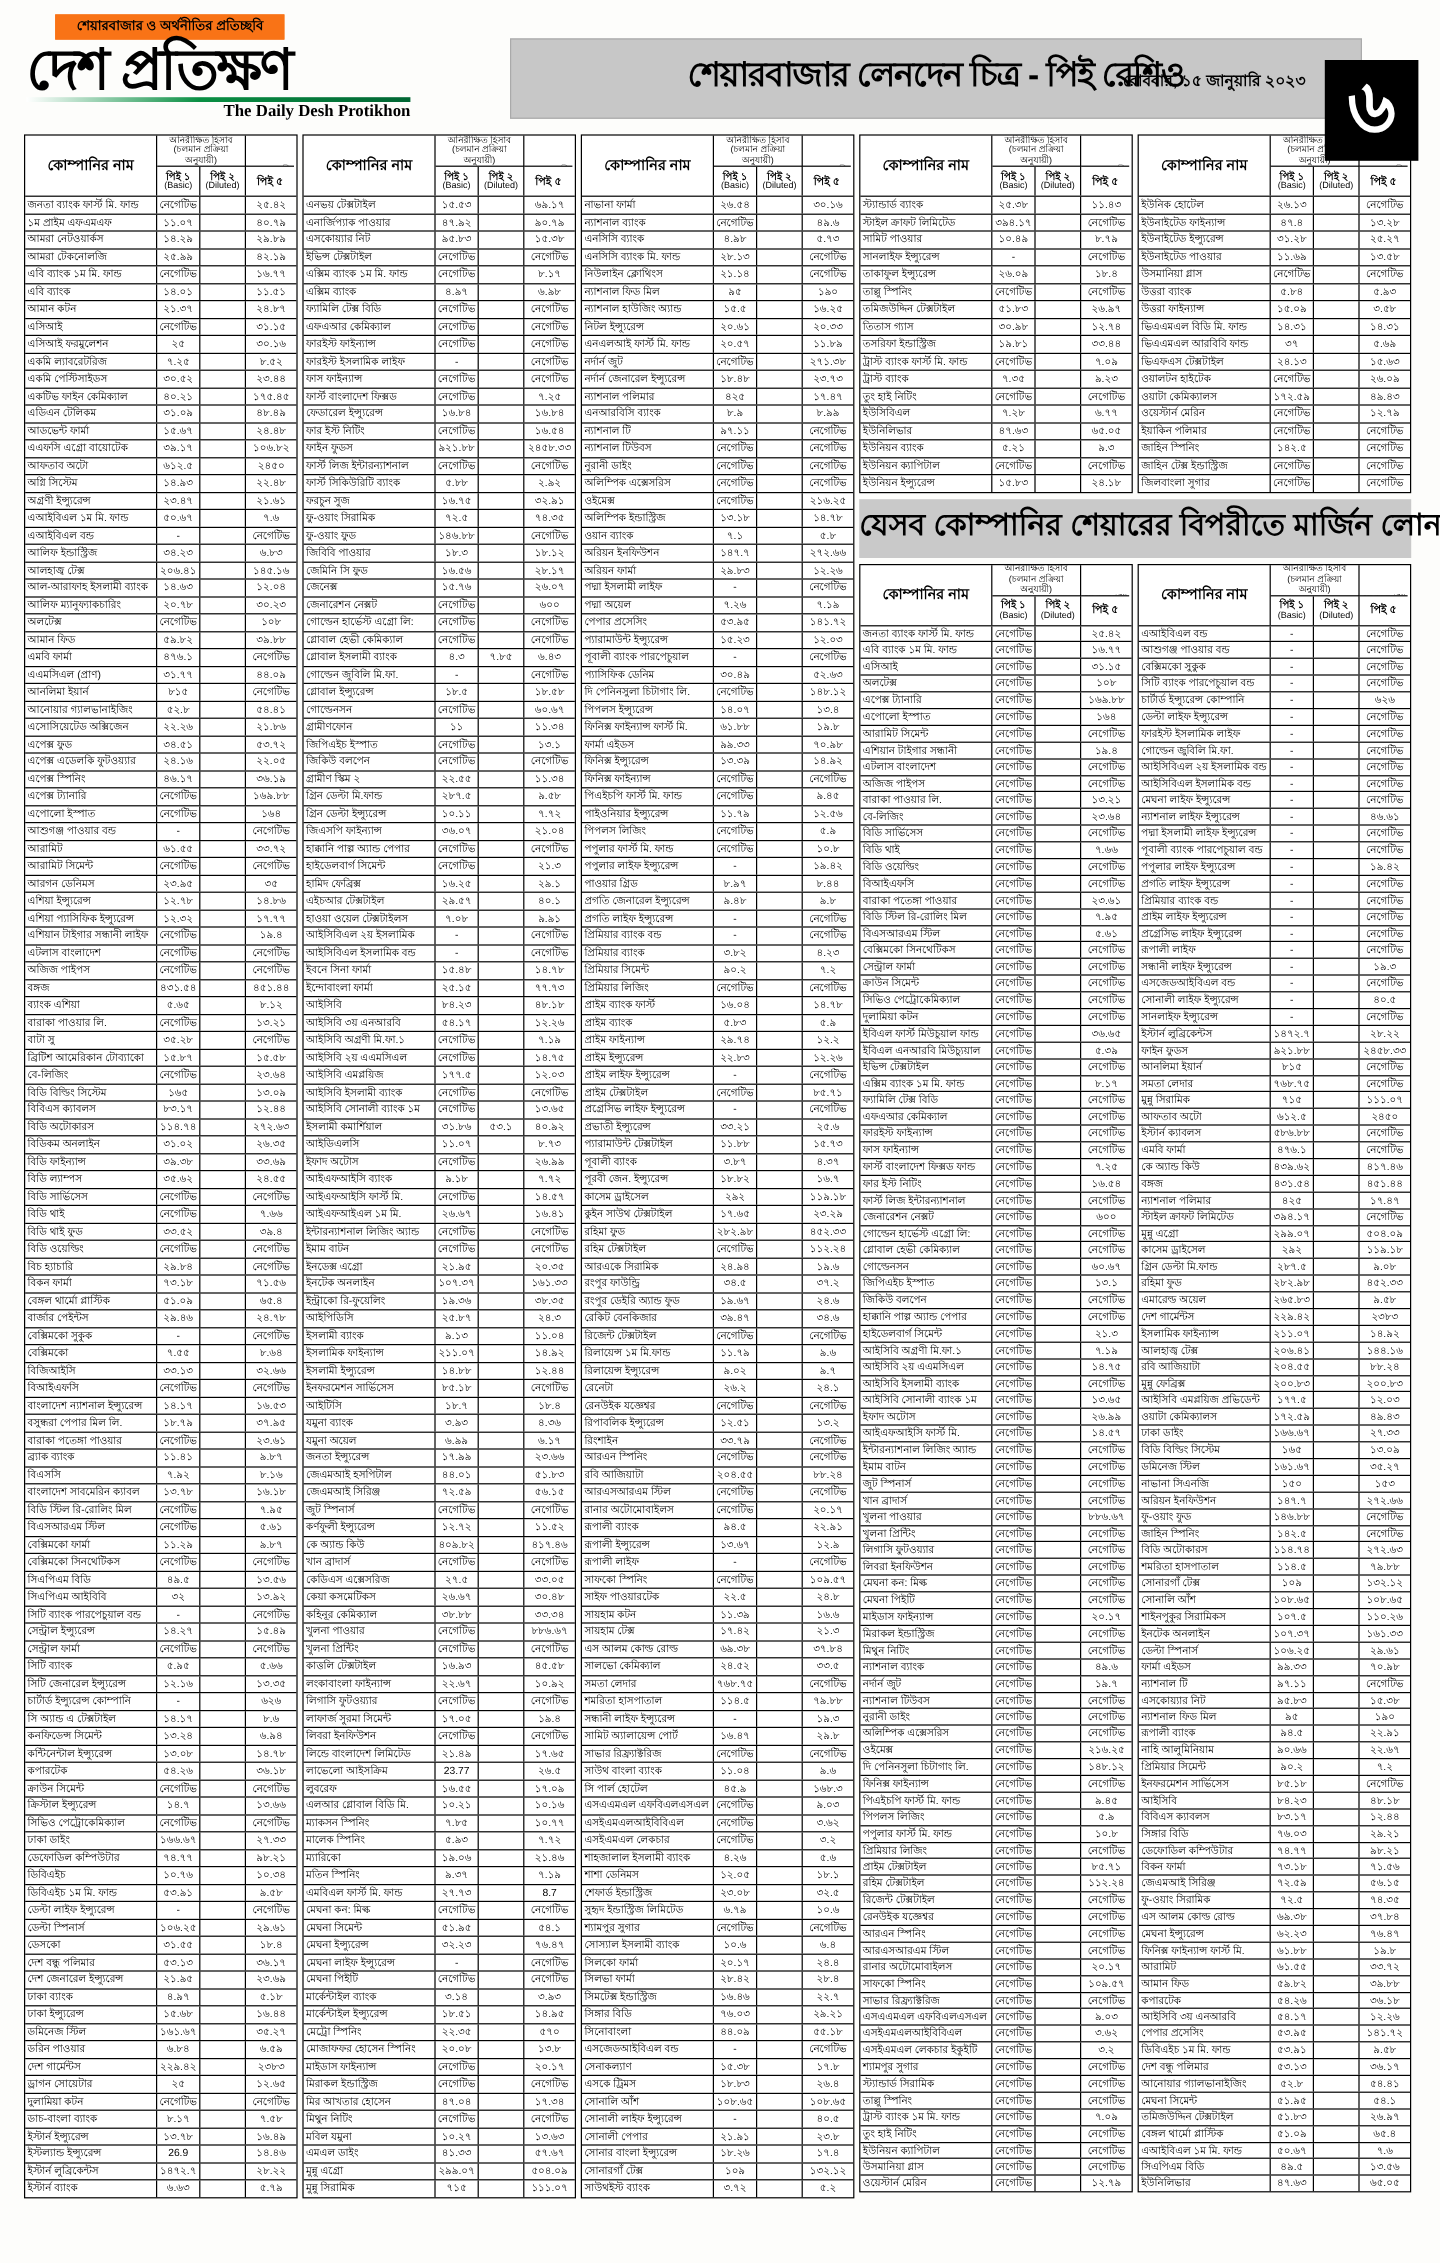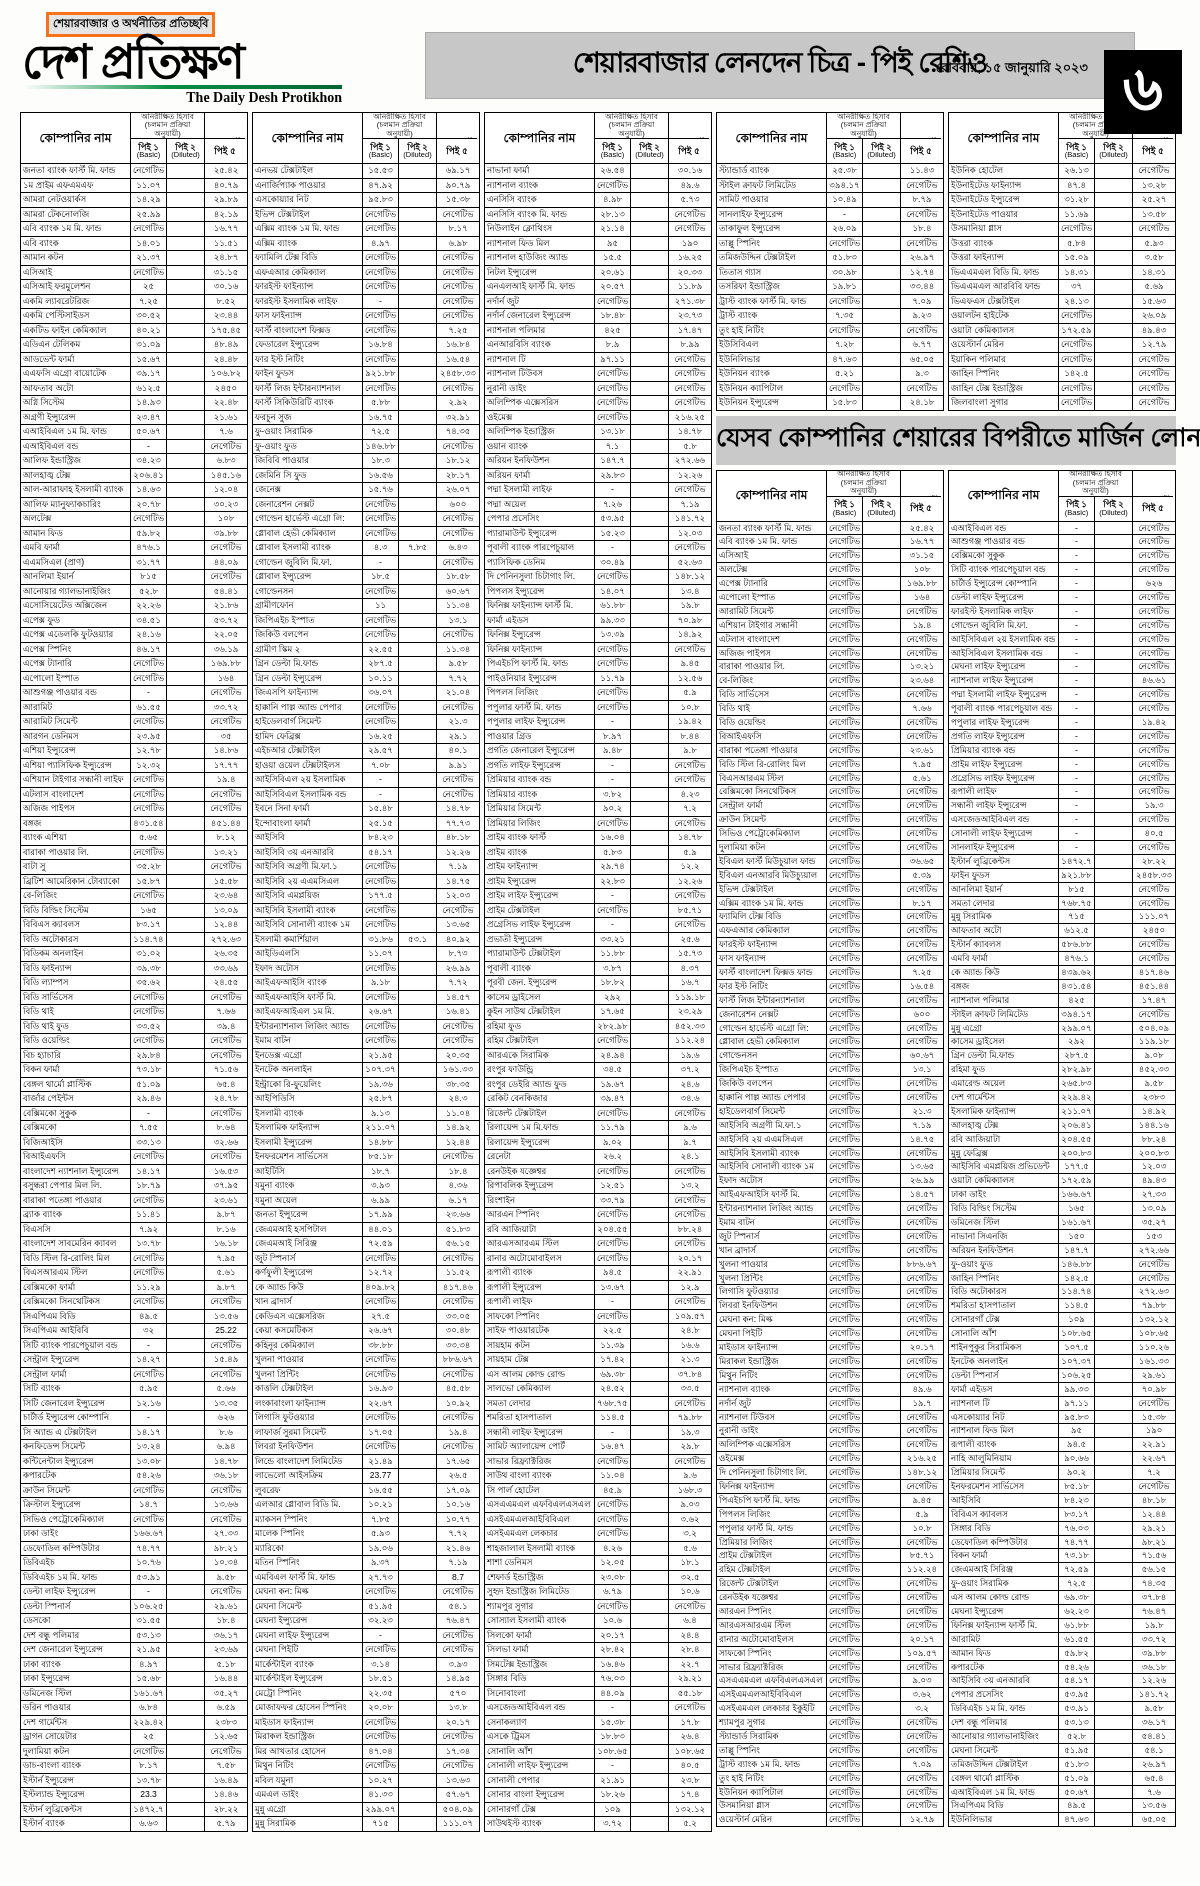--- a/index.html
+++ b/index.html
@@ -1,21 +1,21 @@
 <!DOCTYPE html>
 <html><head>
 <meta charset="utf-8">
 <style>
   html,body{margin:0;padding:0;}
   body{width:1200px;height:1886px;background:#fdfdfb;font-family:"Liberation Sans",sans-serif;color:#000;overflow:hidden;position:relative;}
   .page{position:absolute;left:20px;top:10px;width:1160px;}
   
   .masthead{height:96px;position:relative;}
   .logo-block{position:absolute;left:2px;top:2px;width:320px;}
-  .logo-tagline{display:inline-block;font-size:11px;font-weight:bold;border:3px solid #f97316;padding:0 4px;margin-left:24px;background:#e5e5e5;}
+  .logo-tagline{display:inline-block;font-size:11px;font-weight:bold;border:1px solid #f97316;padding:0 17px;margin-left:24px;background:#f97316;}
   .logo-name{font-size:47px;font-weight:bold;line-height:50px;letter-spacing:-2px;white-space:nowrap;}
   .logo-rule{height:4px;background:linear-gradient(90deg,#fff, #0a8f43 45%, #063);margin-top:-2px;}
   .logo-en{font-size:14px;font-weight:bold;font-family:"Liberation Serif",serif;text-align:right;margin-top:1px;}
   .head-title-box{position:absolute;left:405px;top:22px;width:700px;background:#c7c7c7;border:1px solid #aaa;text-align:center;padding:8px 4px 10px 4px;}
   .head-title{font-size:28px;font-weight:bold;letter-spacing:-1px;white-space:nowrap;}
   .head-date{position:absolute;right:92px;top:48px;font-size:13px;font-weight:bold;white-space:nowrap;}
   .page-num-box{position:absolute;right:-2px;top:40px;width:78px;height:84px;background:#000;color:#fff;display:flex;align-items:center;justify-content:center;}
   .page-num{font-size:62px;font-weight:bold;}
   
   .banner{border:2px solid #000;margin-top:4px;text-align:center;padding:3px 0 5px 0;}
@@ -573,21 +573,21 @@
             <div class="tr">
               <div class="td c0">সিএপিএম বিডি</div>
               <div class="td c1">৪৯.৫</div>
               <div class="td c2"></div>
               <div class="td c3">১৩.৫৬</div>
             </div>
             <div class="tr">
               <div class="td c0">সিএপিএম আইবিবি</div>
               <div class="td c1">৩২</div>
               <div class="td c2"></div>
-              <div class="td c3">25.22</div>
+              <div class="td c3">১৩.৯২</div>
             </div>
             <div class="tr">
               <div class="td c0">সিটি ব্যাংক পারপেচুয়াল বন্ড</div>
               <div class="td c1">-</div>
               <div class="td c2"></div>
               <div class="td c3">নেগেটিভ</div>
             </div>
             <div class="tr">
               <div class="td c0">সেন্ট্রাল ইন্স্যুরেন্স</div>
               <div class="td c1">১৪.২৭</div>
@@ -763,21 +763,21 @@
               <div class="td c3">৭.৫৮</div>
             </div>
             <div class="tr">
               <div class="td c0">ইস্টার্ন ইন্স্যুরেন্স</div>
               <div class="td c1">১৩.৭৮</div>
               <div class="td c2"></div>
               <div class="td c3">১৬.৪৯</div>
             </div>
             <div class="tr">
               <div class="td c0">ইস্টল্যান্ড ইন্স্যুরেন্স</div>
-              <div class="td c1">23.3</div>
+              <div class="td c1">26.9</div>
               <div class="td c2"></div>
               <div class="td c3">১৪.৪৬</div>
             </div>
             <div class="tr">
               <div class="td c0">ইস্টার্ন লুব্রিকেন্টস</div>
               <div class="td c1">১৪৭২.৭</div>
               <div class="td c2"></div>
               <div class="td c3">২৮.২২</div>
             </div>
             <div class="tr">

